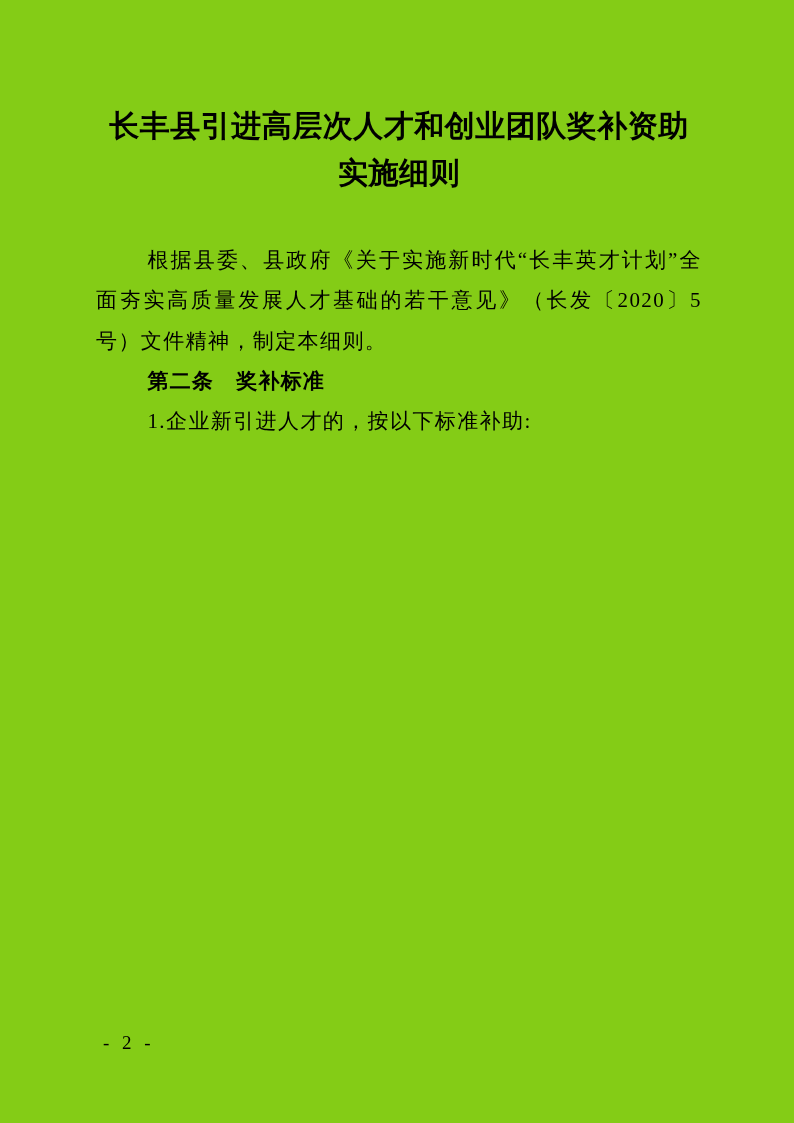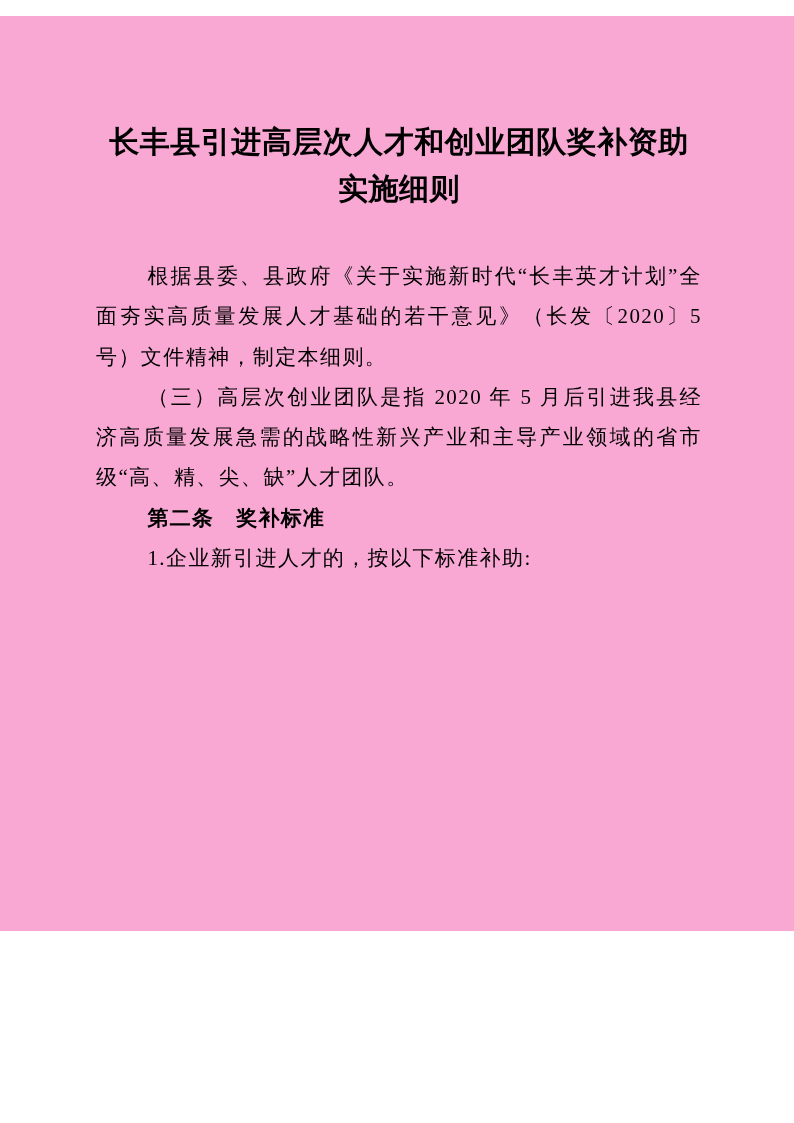--- a/index.html
+++ b/index.html
@@ -3,27 +3,26 @@
 <meta charset="utf-8">
 <style>
   html, body {
     margin: 0;
     padding: 0;
     background: #ffffff;
   }
   .page {
     position: relative;
     width: 794px;
-    height: 915px;
-    background: #f9a8d4;
+    height: 1123px;
+    background: #84cc16;
     color: #000000;
     font-family: "Liberation Serif", "DejaVu Serif", serif;
     overflow: hidden;
     box-sizing: border-box;
-    margin-top: 16px;
   }
   .content {
     position: absolute;
     left: 96px;
     top: 102px;
     width: 606px;
   }
   .doc-title {
     text-align: center;
     font-weight: bold;
@@ -64,19 +63,18 @@
 
 <div class="page">
   <div class="content">
     <div class="doc-title">
       <div>长丰县引进高层次人才和创业团队奖补资助</div>
       <div>实施细则</div>
     </div>
     <div class="doc-body">
 
     <p class="body">根据县委、县政府《关于实施新时代“长丰英才计划”全面夯实高质量发展人才基础的若干意见》（长发〔2020〕5 号）文件精神，制定本细则。</p>
-        <p class="body">（三）高层次创业团队是指 2020 年 5 月后引进我县经济高质量发展急需的战略性新兴产业和主导产业领域的省市级“高、精、尖、缺”人才团队。</p>
         <p class="heading">第二条　奖补标准</p>
         <p class="body">1.企业新引进人才的，按以下标准补助:</p>
       </div>
   </div>
   <div class="page-number">- 2 -</div>
 </div>
 
 </body></html>

